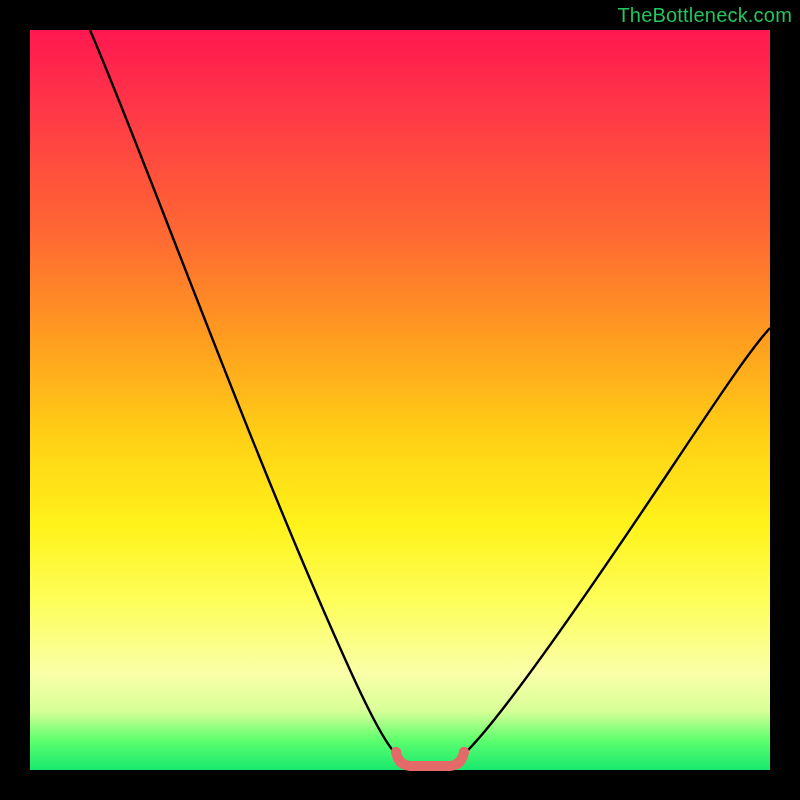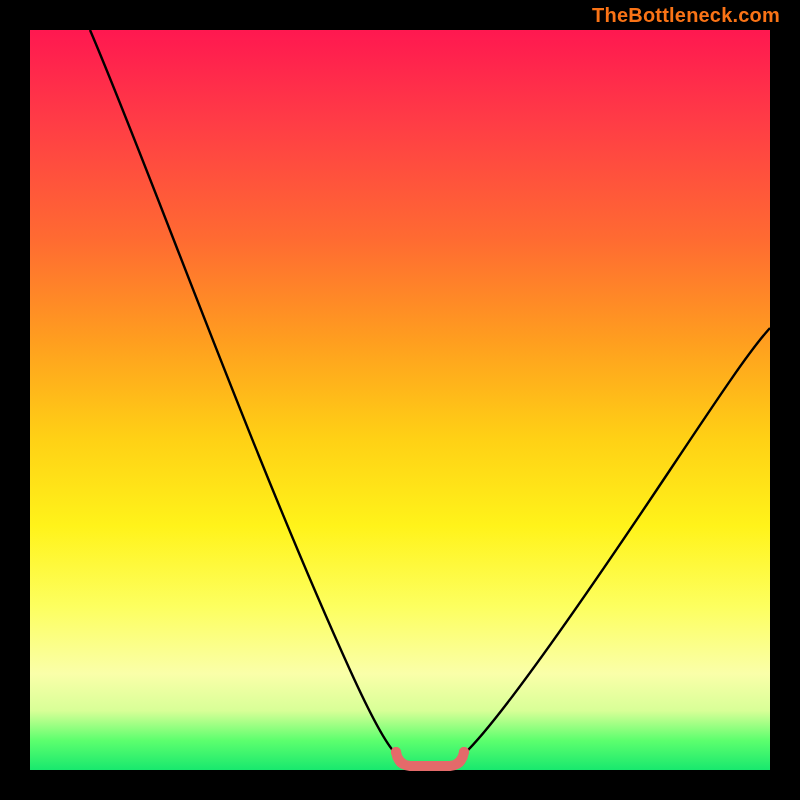--- a/index.html
+++ b/index.html
@@ -37,24 +37,24 @@
       #fdff60 78%,
       #faffa9 87%,
       #d8ff97 92%,
       #5dff6e 96%,
       #18e86e 100%
     );
   }
   .watermark {
     position: absolute;
     top: 4px;
-    right: 20px;
-    color: #f97316;
+    right: 8px;
+    color: #22c55e;
     font-size: 20px;
-    font-weight: 700;
+    font-weight: 400;
     letter-spacing: 0.2px;
     user-select: none;
   }
   svg.curves {
     position: absolute;
     left: 0;
     top: 0;
     width: 740px;
     height: 740px;
     overflow: visible;

